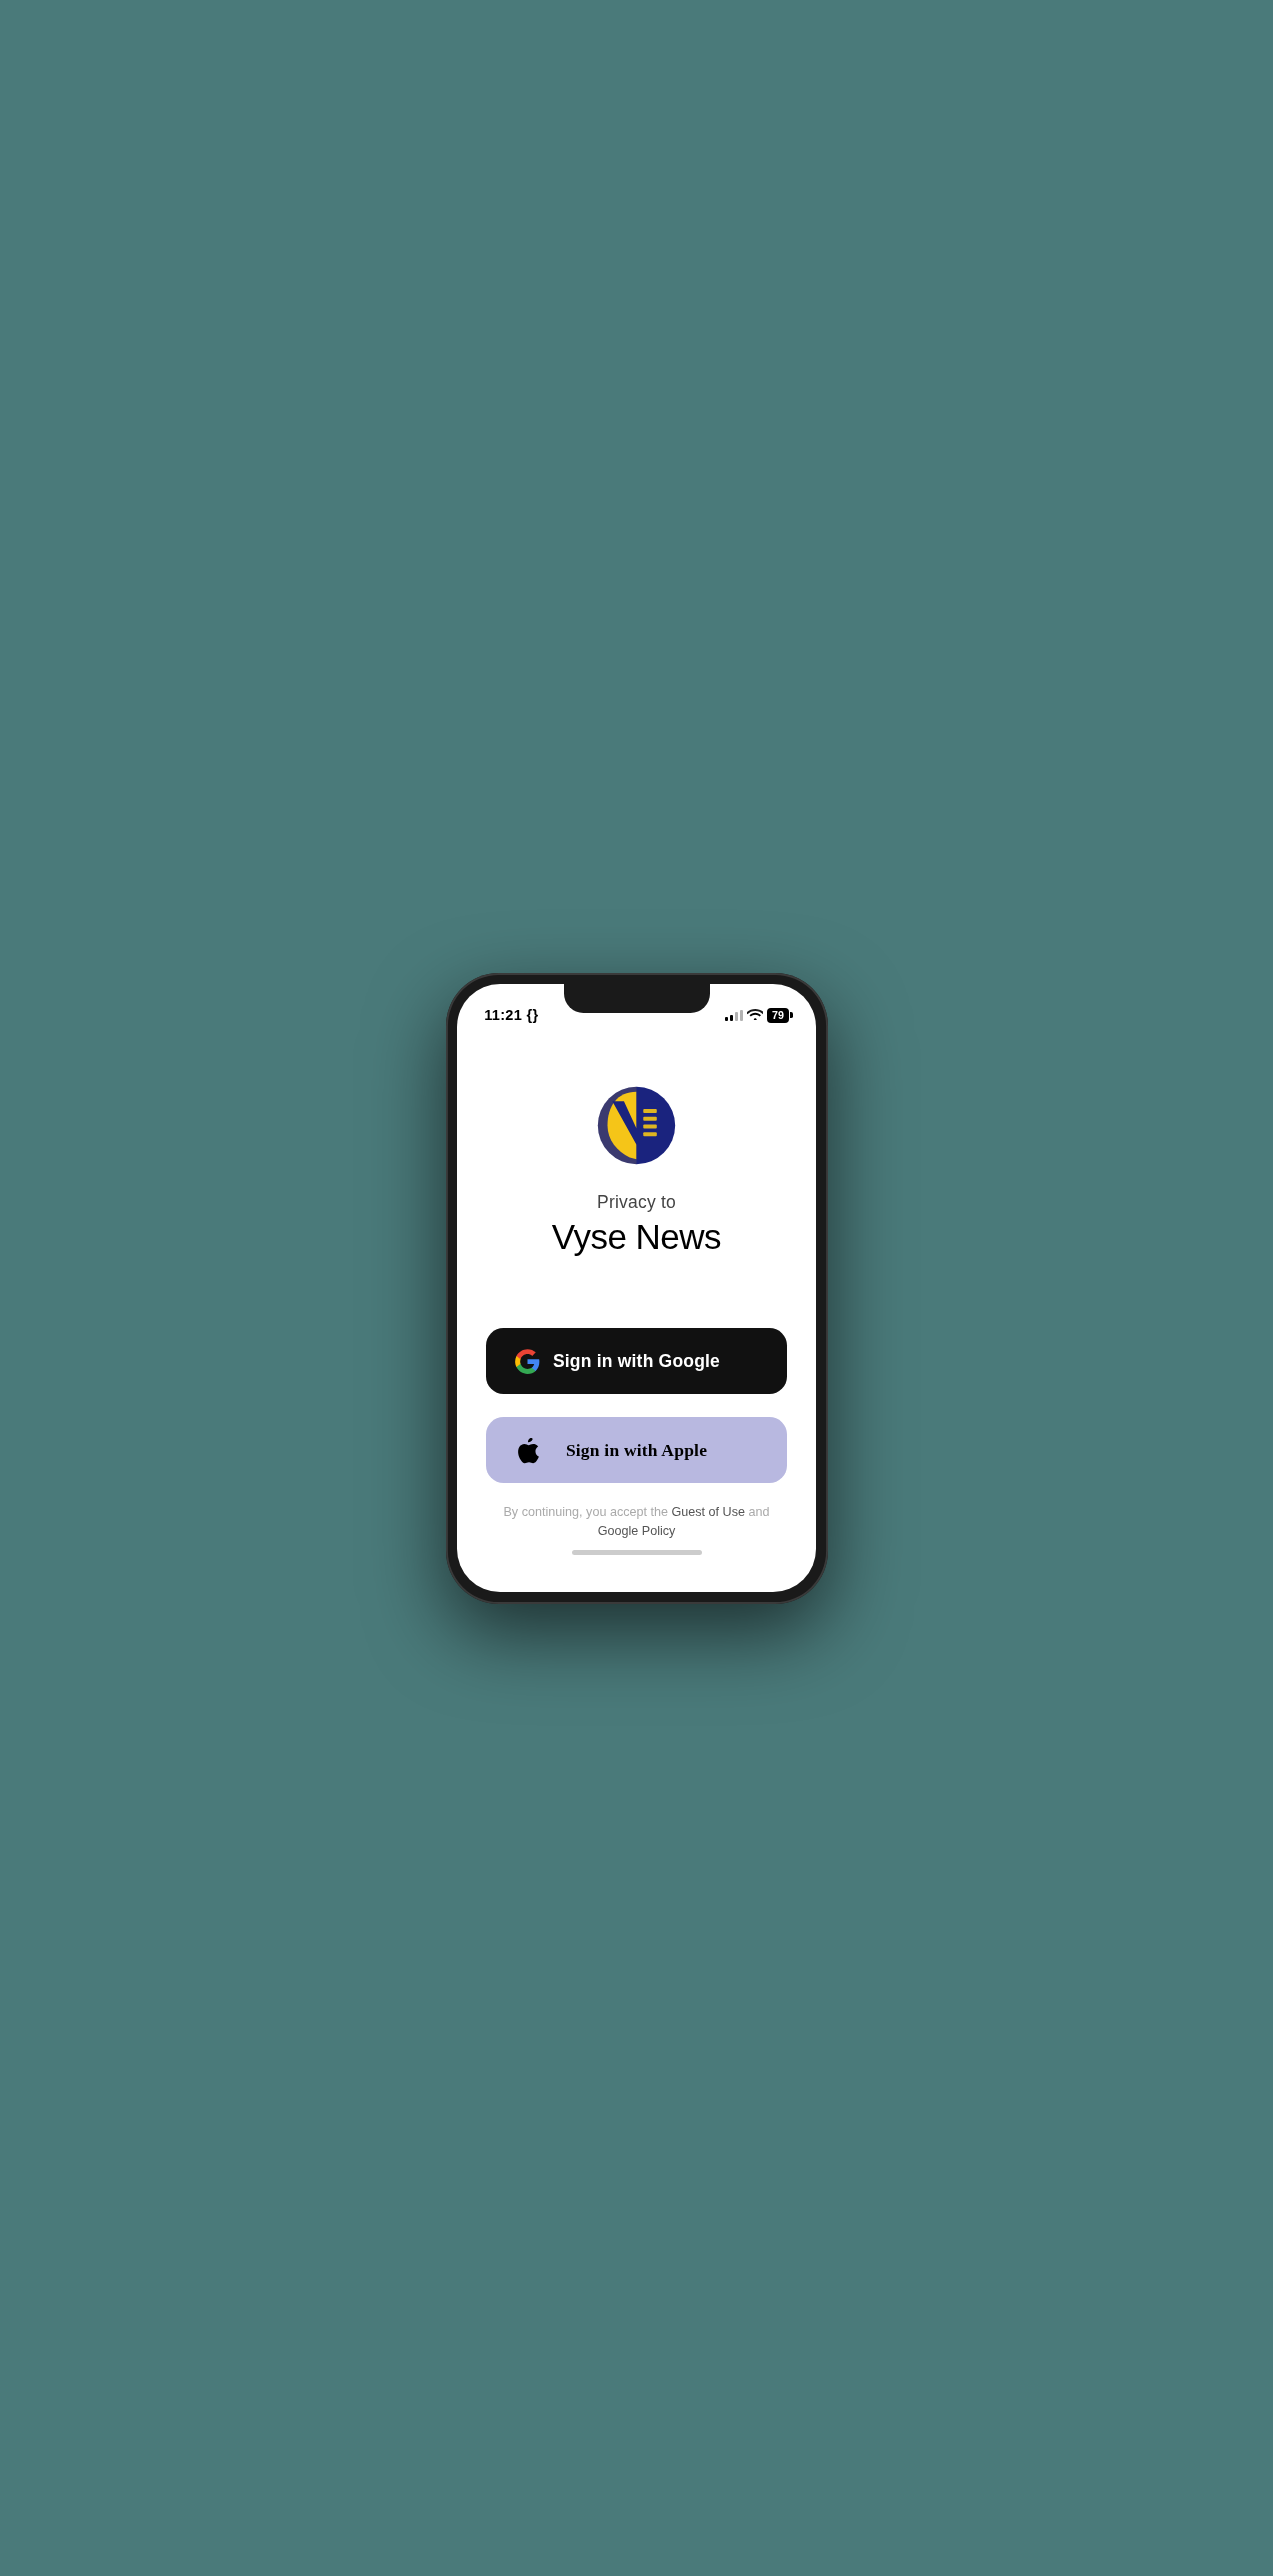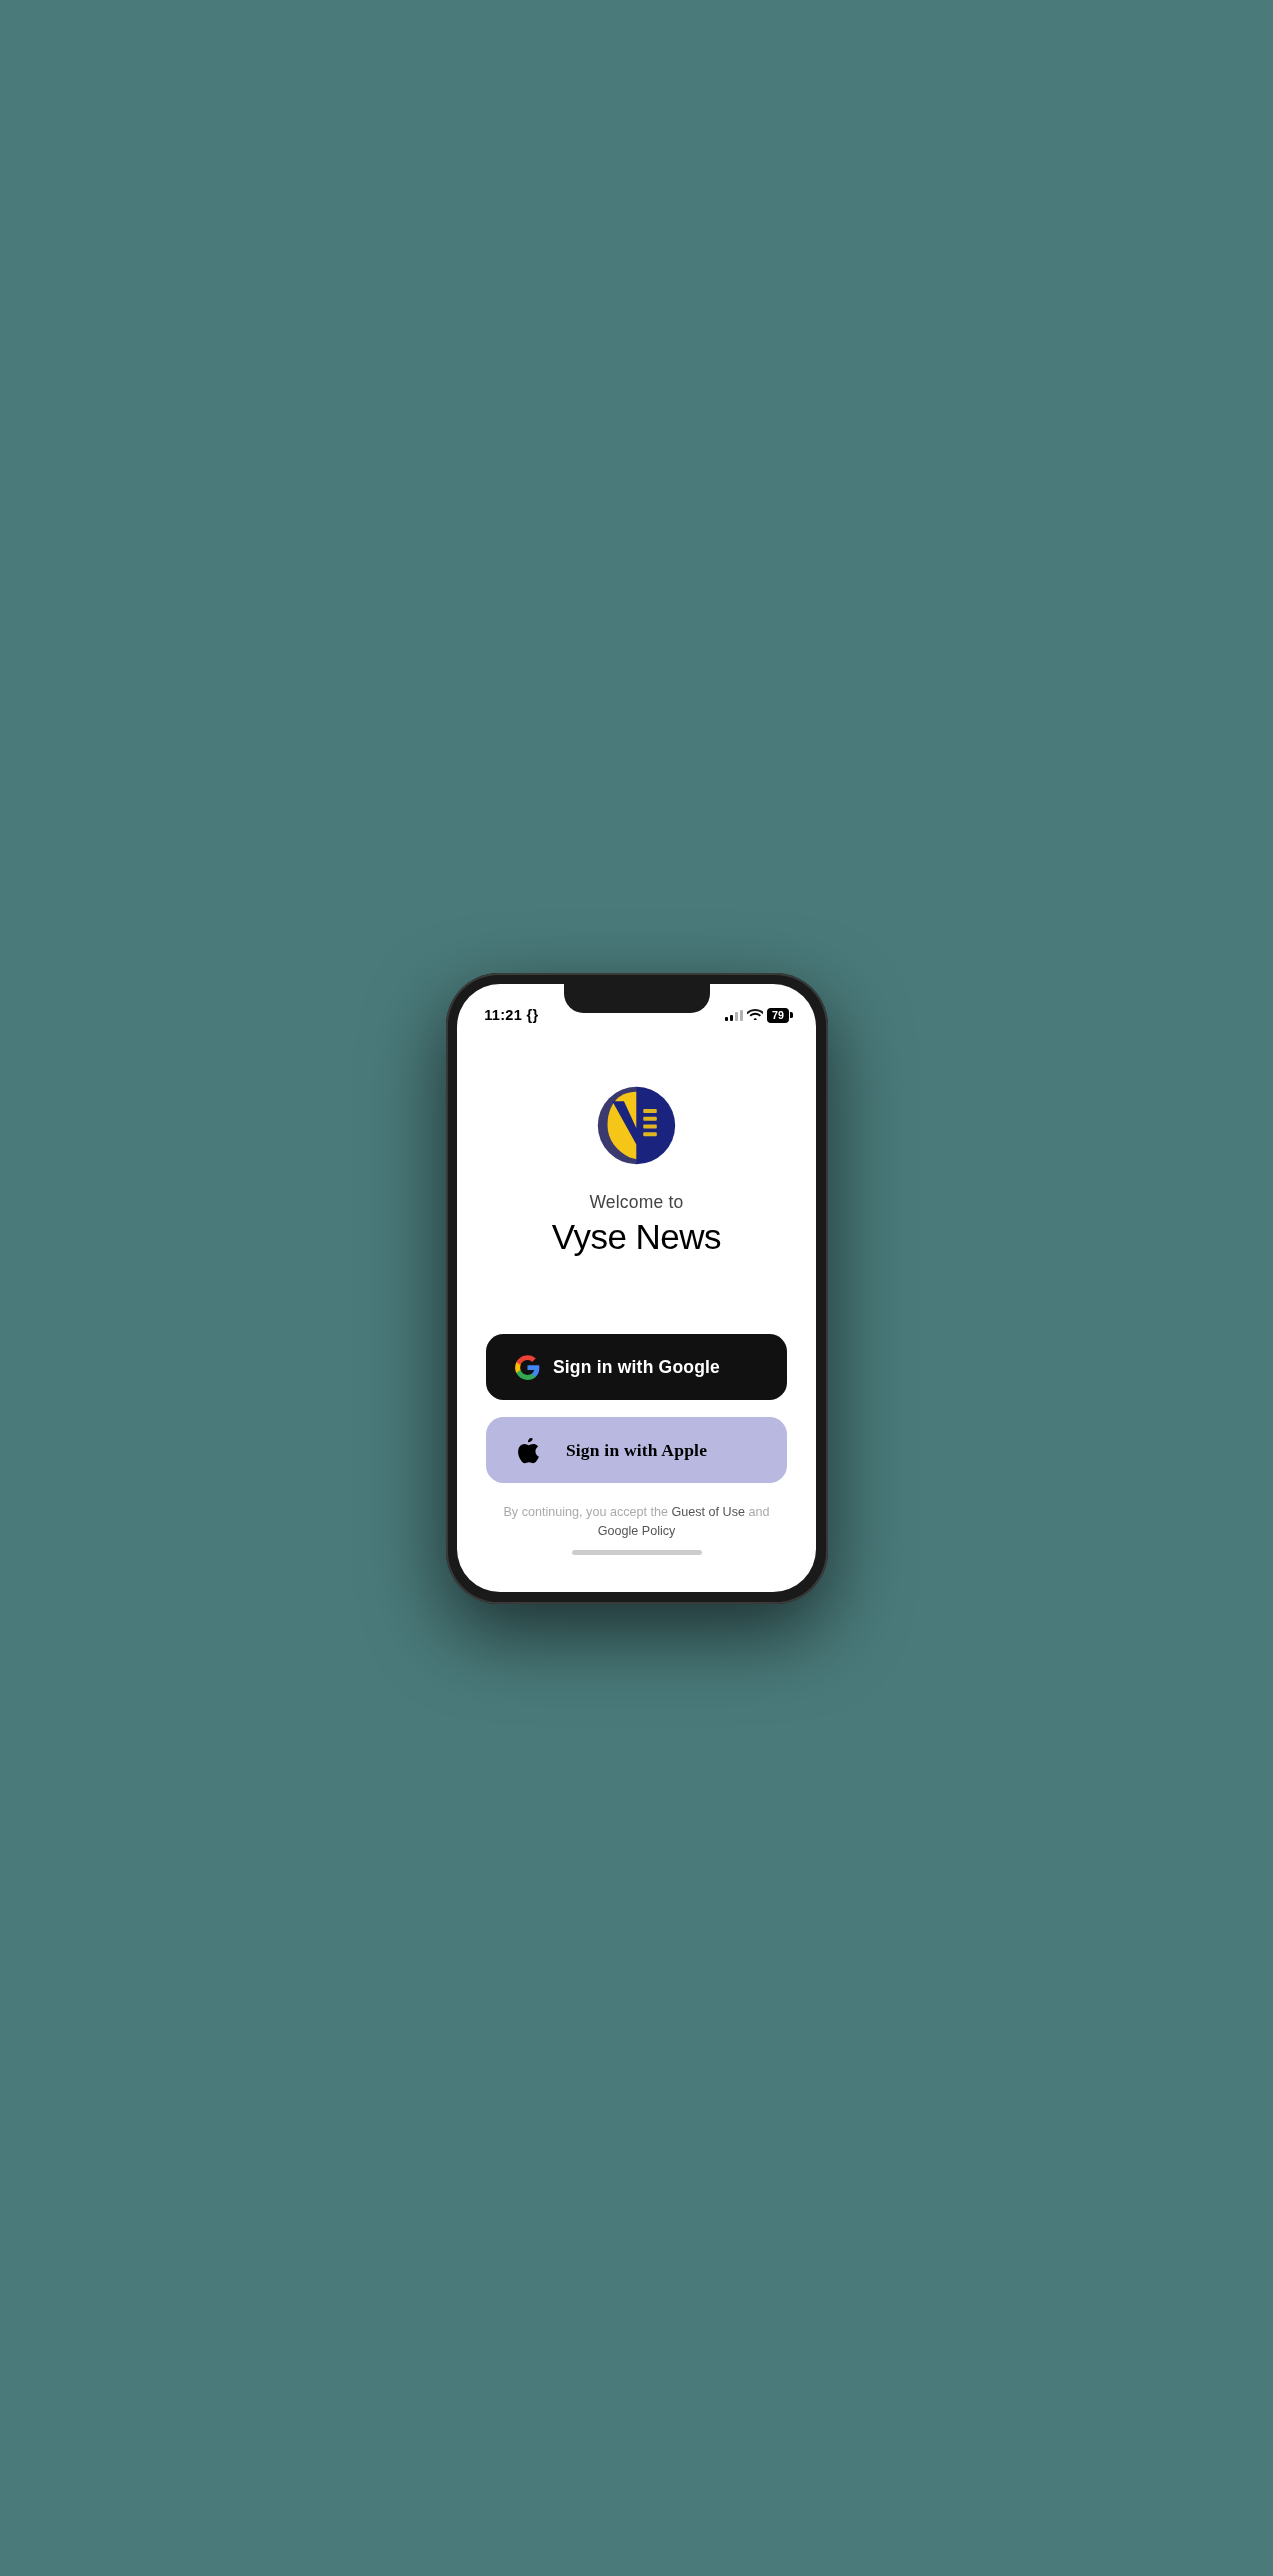--- a/index.html
+++ b/index.html
@@ -156,21 +156,21 @@
     
     .spacer {
       flex: 1;
     }
 
     
     .buttons-container {
       width: 100%;
       display: flex;
       flex-direction: column;
-      gap: 17px;
+      gap: 23px;
       margin-bottom: 19.4px;
     }
 
     .signin-btn {
       width: 100%;
       height: 66px;
       border: none;
       border-radius: 17.5px;
       display: flex;
       align-items: center;
@@ -325,21 +325,21 @@
             <rect x="52" y="28" width="14" height="4" rx="1"></rect>
             <rect x="52" y="36" width="14" height="4" rx="1"></rect>
             <rect x="52" y="44" width="14" height="4" rx="1"></rect>
             <rect x="52" y="52" width="14" height="4" rx="1"></rect>
           </g>
 
           <path d="M45 8 A37 37 0 0 1 82 45 A37 37 0 0 1 45 82" stroke="#1a237e" stroke-width="0" fill="none"></path>
         </svg>
       </div>
 
-      <p class="welcome-to">Welcome to</p>
+      <p class="welcome-to">Privacy to</p>
       <h1 class="app-name">Vyse News</h1>
 
       <div class="spacer"></div>
 
       <div class="buttons-container">
 
         <button class="signin-btn google-btn">
           <div class="btn-icon">
             <svg class="google-g" viewBox="0 0 24 24">
               <path d="M22.56 12.25c0-.78-.07-1.53-.2-2.25H12v4.26h5.92c-.26 1.37-1.04 2.53-2.21 3.31v2.77h3.57c2.08-1.92 3.28-4.74 3.28-8.09z" fill="#4285F4"></path>

